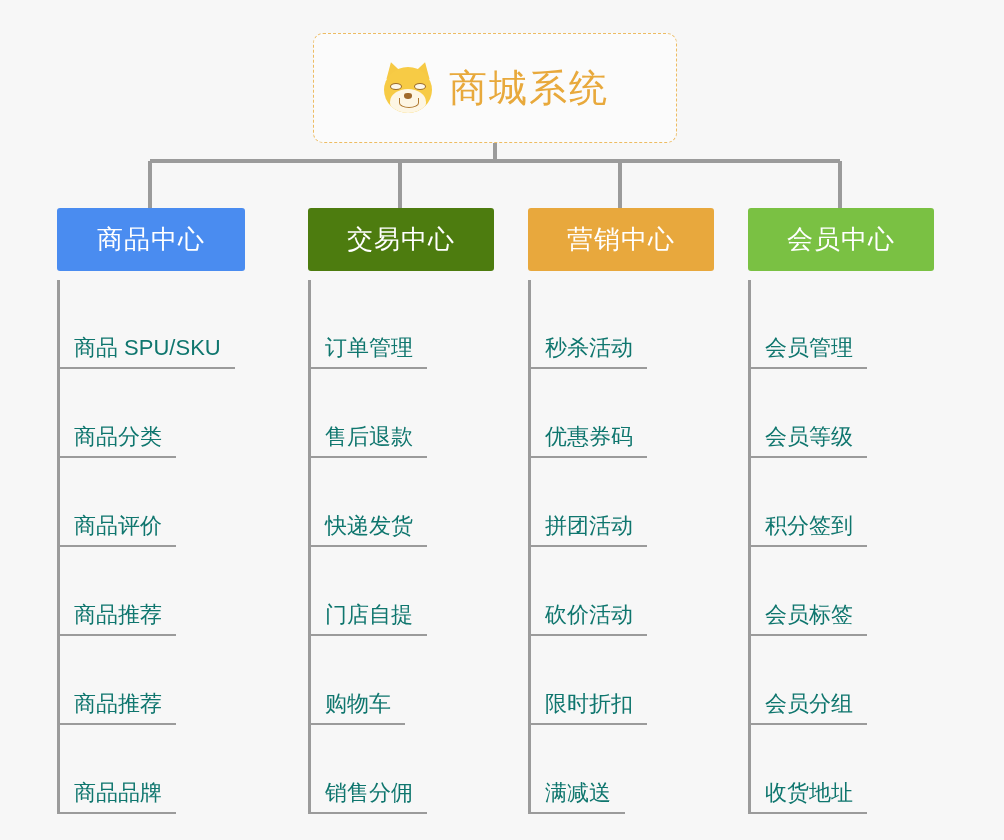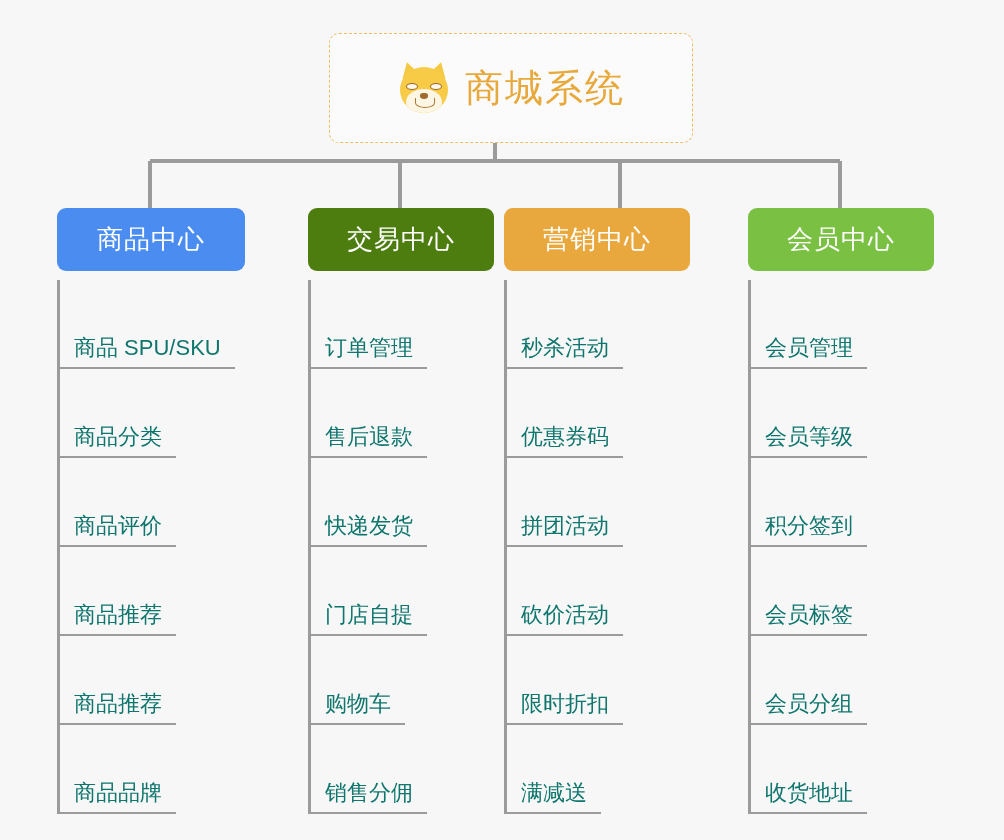--- a/index.html
+++ b/index.html
@@ -12,21 +12,21 @@
     height: 840px;
     position: relative;
     overflow: hidden;
     font-family: "Liberation Sans", "DejaVu Sans", sans-serif;
     -webkit-font-smoothing: antialiased;
   }
 
   
   #root-node {
     position: absolute;
-    left: 329px;
+    left: 313px;
     top: 33px;
     width: 364px;
     height: 110px;
     box-sizing: border-box;
     background: #fbfbfb;
     border: 1.5px dashed #edbc63;
     border-radius: 10px;
     display: flex;
     align-items: center;
     justify-content: center;
@@ -110,21 +110,21 @@
     pointer-events: none;
   }
 
   
   .column {
     position: absolute;
     top: 208px;
   }
   .col-header {
     height: 63px;
-    border-radius: 9px;
+    border-radius: 3px;
     display: flex;
     align-items: center;
     justify-content: center;
     color: #ffffff;
     font-size: 26px;
     letter-spacing: 1px;
     box-sizing: border-box;
   }
   .col-body {
     position: relative;
@@ -221,21 +221,21 @@
           <span class="leaf-inner">门店自提</span>
         </div>
         <div class="leaf">
           <span class="leaf-inner">购物车</span>
         </div>
         <div class="leaf">
           <span class="leaf-inner">销售分佣</span>
         </div>
       </div>
     </div>
-    <div class="column" style="left: 504px; width: 186px;">
+    <div class="column" style="left: 528px; width: 186px;">
       <div class="col-header" style="background: rgb(232, 168, 61); width: 186px;">营销中心</div>
       <div class="col-body">
         <div class="leaf">
           <span class="leaf-inner">秒杀活动</span>
         </div>
         <div class="leaf">
           <span class="leaf-inner">优惠券码</span>
         </div>
         <div class="leaf">
           <span class="leaf-inner">拼团活动</span>

